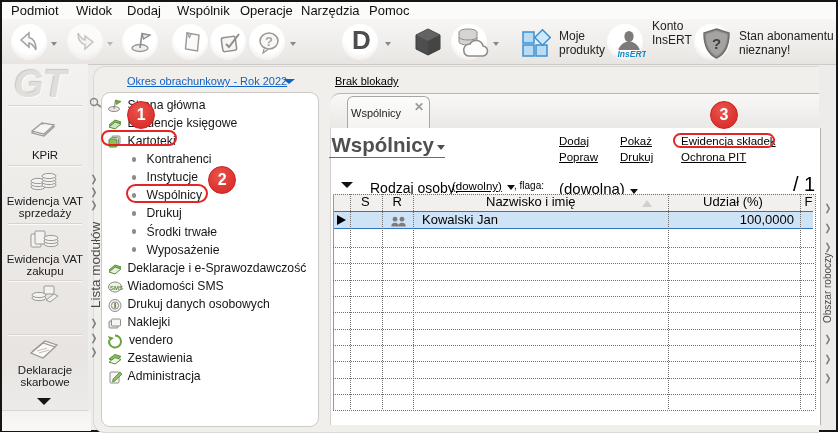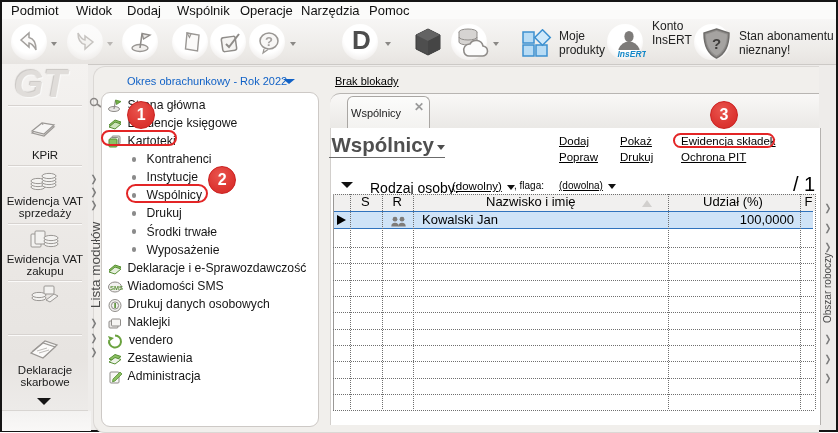--- a/index.html
+++ b/index.html
@@ -202,21 +202,21 @@
     <line x1="9" y1="9" x2="13" y2="12" stroke="#8a8785" stroke-width="1.6"></line>
   </svg>
   <div class="chev" style="left:88px;top:171px">❯</div>
   <div class="chev" style="left:88px;top:184px">❯</div>
   <div class="chev" style="left:88px;top:197px">❯</div>
   <div class="vtext abs" style="left:86px;top:305.5px;font-size:13.5px;transform:rotate(-90deg);transform-origin:0 0;">Lista modułów</div>
   <div class="chev" style="left:88px;top:315px">❯</div>
   <div class="chev" style="left:88px;top:329.5px">❯</div>
   <div class="chev" style="left:88px;top:344px">❯</div>
 
-  <div class="abs" style="left:125px;top:73px;font-size:11px;color:#1262c6;">Okres obrachunkowy - Rok 2022</div>
+  <div class="abs" style="left:125px;top:73px;font-size:11px;color:#1262c6;text-decoration:underline">Okres obrachunkowy - Rok 2022</div>
   <div class="abs" style="left:281px;top:76.5px;width:0;height:0;border-left:6px solid transparent;border-right:6px solid transparent;border-top:5.5px solid #1262c6"></div>
   <div class="abs" style="left:333px;top:73px;font-size:11px;color:#000;text-decoration:underline">Brak blokady</div>
 
   <div id="treepanel"></div>
   <svg class="abs" style="left:105px;top:96px" width="16" height="15" viewBox="0 0 16 15">
     <ellipse cx="7" cy="11" rx="5.5" ry="2.5" fill="#e9e7e5" stroke="#8f8c89"></ellipse>
     <line x1="7" y1="11" x2="8.5" y2="2.5" stroke="#8f8c89" stroke-width="1.2"></line>
     <path d="M8.5 2 L14 3.5 L9.5 6.5 Z" fill="#76b349" stroke="#4e8a2a" stroke-width="0.8"></path>
   </svg>
   <svg class="abs" style="left:105px;top:114px" width="16" height="15" viewBox="0 0 16 15">
@@ -294,21 +294,21 @@
   <div class="lnk" style="left:557px;top:149px">Popraw</div>
   <div class="lnk" style="left:618px;top:133px">Pokaż</div>
   <div class="lnk" style="left:618px;top:149px">Drukuj</div>
   <div class="lnk" style="left:679px;top:133px">Ewidencja składek</div>
   <div class="lnk" style="left:679px;top:149px">Ochrona PIT</div>
 
   <div class="abs" style="left:339px;top:180px;width:0;height:0;border-left:6.5px solid transparent;border-right:6.5px solid transparent;border-top:6px solid #111"></div>
   <div class="abs" style="left:368px;top:178px;font-size:14px;color:#000">Rodzaj osoby:</div>
   <div class="lnk" style="left:450px;top:178px;font-size:11.5px">(dowolny)<span class="itri"></span></div>
   <div class="abs" style="left:512px;top:178px;font-size:10px;color:#000">, flaga:</div>
-  <div class="lnk" style="left:557px;top:178px;font-size:10px">(dowolna)<span class="itri"></span></div>
+  <div class="lnk" style="left:557px;top:178px;font-size:15px">(dowolna)<span class="itri"></span></div>
   <div class="abs" style="left:791px;top:170.5px;font-size:20px;color:#000">/</div>
   <div class="abs" style="left:802px;top:170.5px;font-size:20px;color:#000">1</div>
 
   <div class="abs" style="left:331px;top:192px;width:482px;height:17px;background:#f1f0ef"></div>
   <div class="doth" style="left:331px;top:192px;width:482px"></div>
   <div class="cell" style="left:359px;top:193px">S</div>
   <div class="cell" style="left:390.5px;top:193px">R</div>
   <div class="cell" style="left:484px;top:193px">Nazwisko i imię</div>
   <div class="abs" style="left:640px;top:198px;width:0;height:0;border-left:5px solid transparent;border-right:5px solid transparent;border-bottom:7px solid #d2d0ce"></div>
   <div class="cell" style="left:701px;top:193px">Udział (%)</div>

